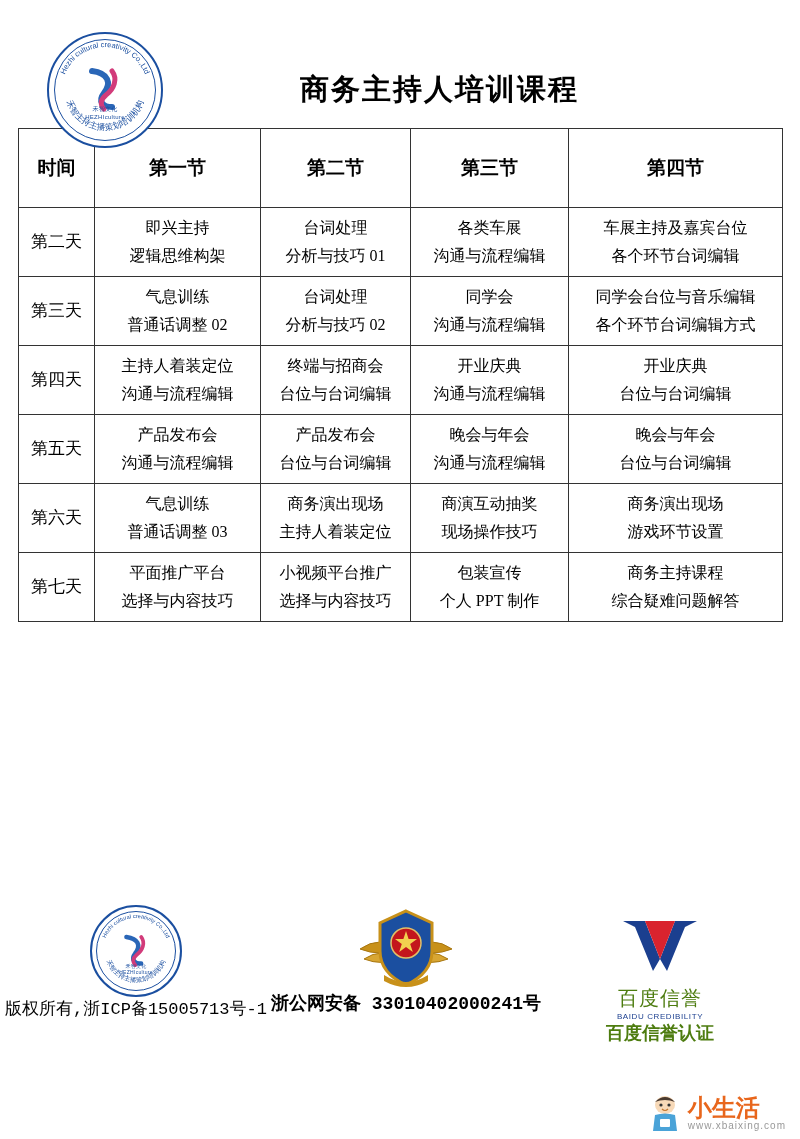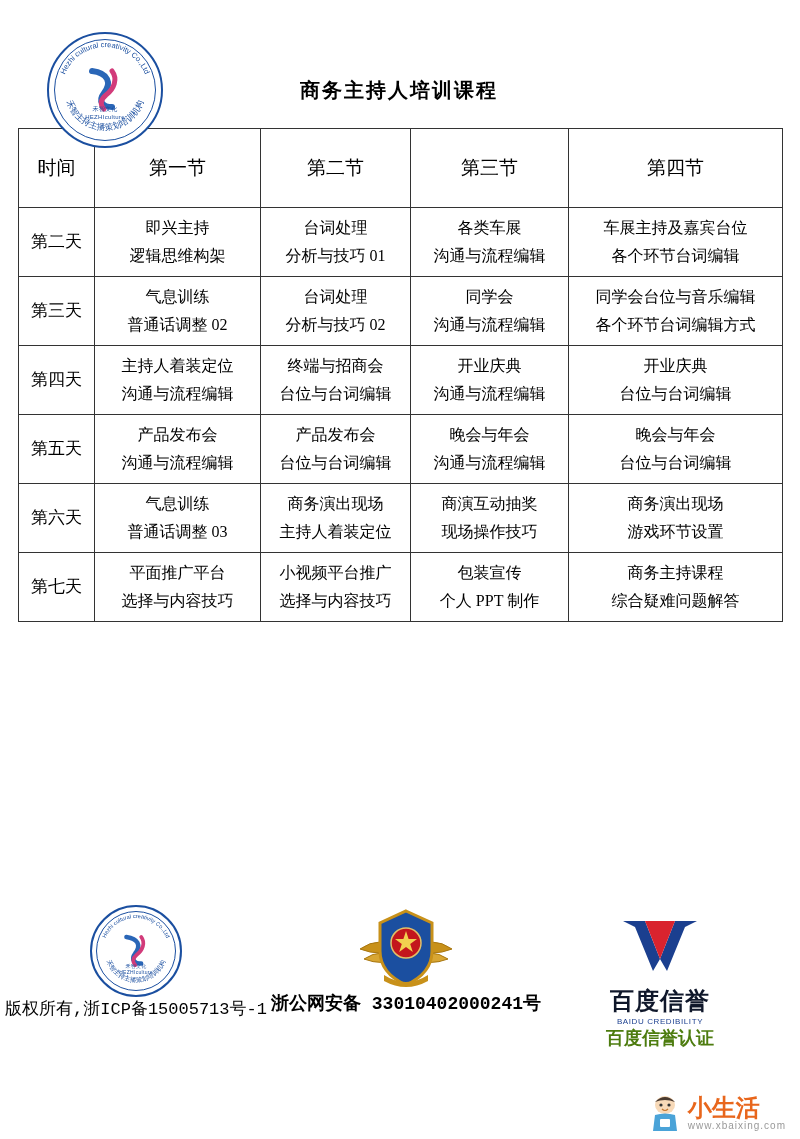--- a/index.html
+++ b/index.html
@@ -70,21 +70,21 @@
     left: 0;
     width: 100%;
     text-align: center;
     font-size: 6px;
     color: #1b4fa0;
     letter-spacing: .3px;
     font-family: "Liberation Sans", sans-serif;
   }
   .doc-title {
     flex: 1;
-    font-size: 20px;
+    font-size: 29px;
     font-weight: bold;
     letter-spacing: 2px;
     text-align: left;
     padding-left: 90px;
     font-family: "DejaVu Serif", "Liberation Serif", serif;
   }
 
   
   .table-wrap {
     margin: 18px 18px 0 18px;
@@ -98,21 +98,21 @@
   table.schedule td {
     border: 1px solid #333333;
     text-align: center;
     vertical-align: middle;
     font-size: 16px;
     line-height: 1.75;
     padding: 6px 2px;
   }
   table.schedule th {
     height: 66px;
-    font-weight: normal;
+    font-weight: bold;
     font-size: 19px;
   }
   table.schedule td.daycell {
     font-size: 17px;
     width: 76px;
   }
   table.schedule td .ln {
     display: block;
     white-space: nowrap;
   }
@@ -181,21 +181,21 @@
     display: flex;
     align-items: center;
     justify-content: center;
   }
   .baidu-logo svg { width: 110px; height: 58px; }
   .baidu-text {
     margin-top: 2px;
     text-align: center;
     font-family: "Liberation Sans", sans-serif;
   }
-  .baidu-text .cn { font-size: 24px; font-weight: bold; color: #0f172a; letter-spacing: 1px; }
+  .baidu-text .cn { font-size: 20px; font-weight: normal; color: #4d7c0f; letter-spacing: 1px; }
   .baidu-text .en { font-size: 8px; color: #1b3f8f; letter-spacing: .6px; }
 
   
   .watermark {
     position: absolute;
     right: 14px;
     bottom: 6px;
     display: flex;
     align-items: center;
     gap: 6px;

